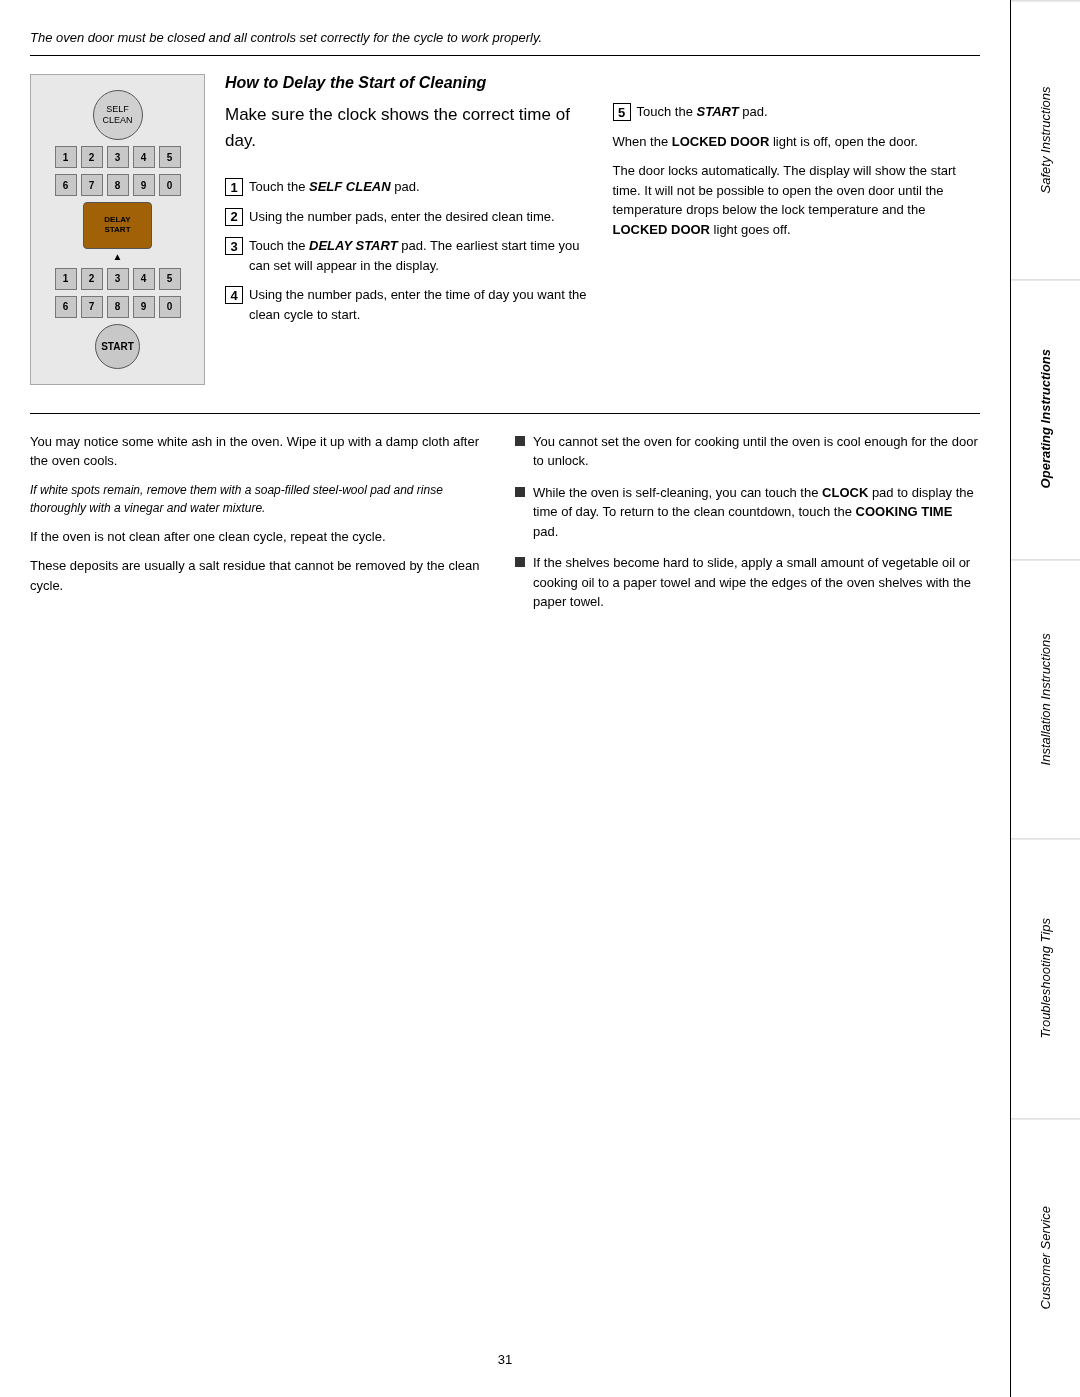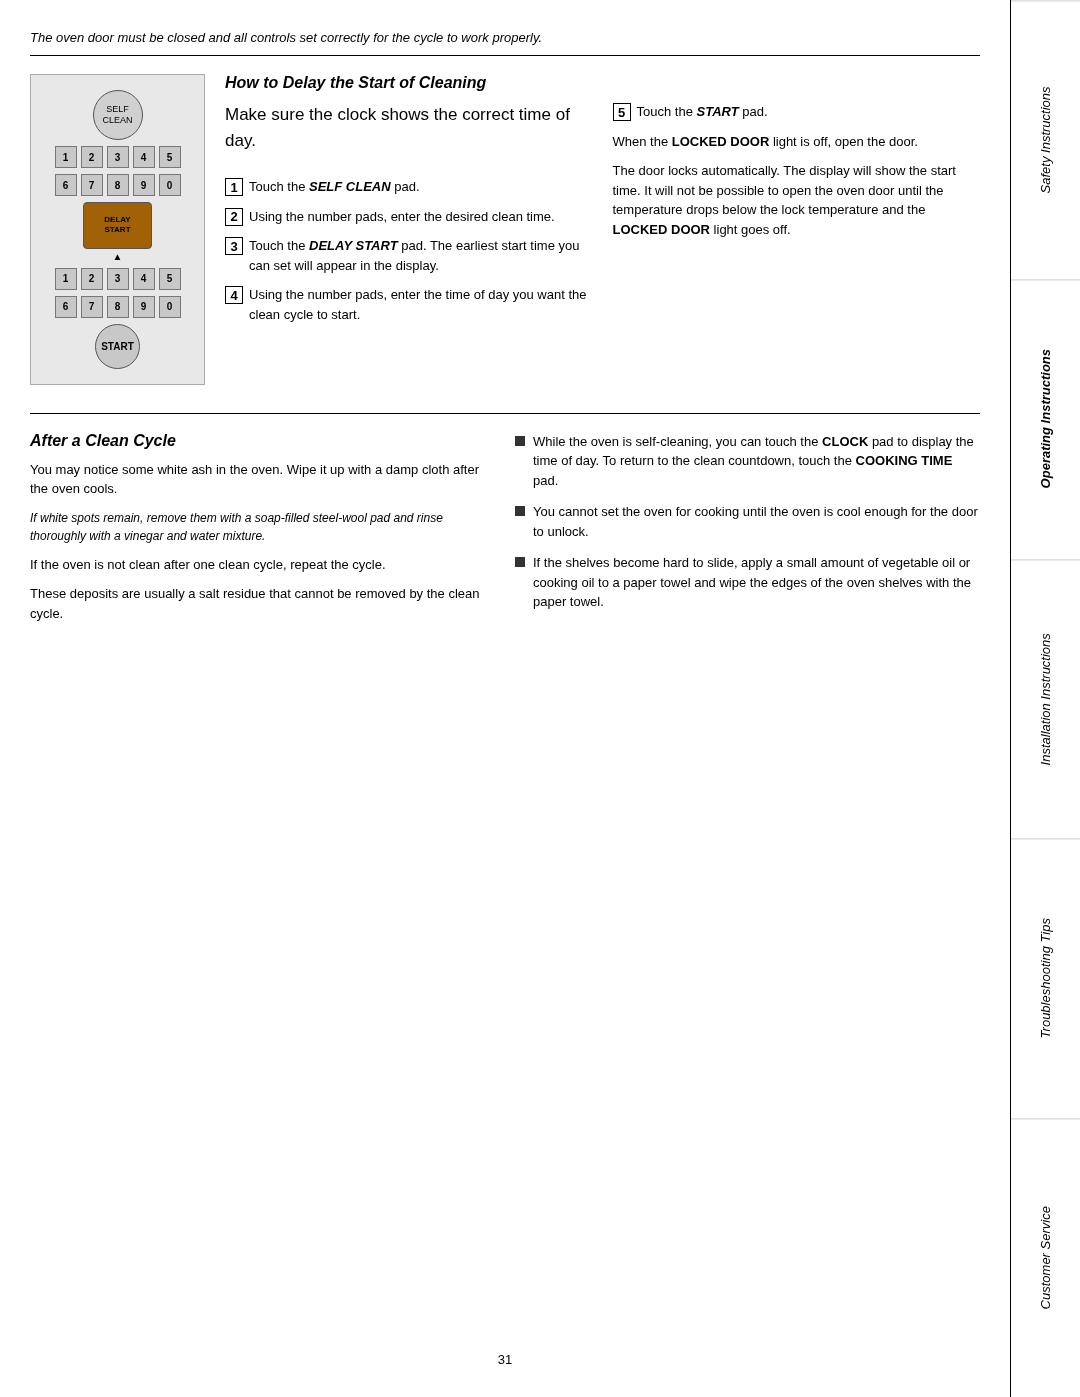--- a/index.html
+++ b/index.html
@@ -321,34 +321,33 @@
           The door locks automatically. The display will show the start time. It will not be possible to open the oven door until the temperature drops below the lock temperature and the <b>LOCKED DOOR</b> light goes off.
         </div>
       </div>
     </div>
   </div>
 
   <hr class="divider">
 
   <div class="section-bottom">
     <div class="bottom-left">
-      <div class="section-heading">After a Clean Cycle</div>
       <div class="body-text">You may notice some white ash in the oven. Wipe it up with a damp cloth after the oven cools.</div>
       <div class="italic-text">If white spots remain, remove them with a soap-filled steel-wool pad and rinse thoroughly with a vinegar and water mixture.</div>
       <div class="body-text">If the oven is not clean after one clean cycle, repeat the cycle.</div>
       <div class="body-text">These deposits are usually a salt residue that cannot be removed by the clean cycle.</div>
     </div>
     <div class="bottom-right">
       <div class="bullet-item">
         <div class="bullet-square"></div>
-        <div class="bullet-text">While the oven is self-cleaning, you can touch the <b>CLOCK</b> pad to display the time of day. To return to the clean countdown, touch the <b>COOKING TIME</b> pad.</div>
+        <div class="bullet-text">You cannot set the oven for cooking until the oven is cool enough for the door to unlock.</div>
       </div>
       <div class="bullet-item">
         <div class="bullet-square"></div>
-        <div class="bullet-text">You cannot set the oven for cooking until the oven is cool enough for the door to unlock.</div>
+        <div class="bullet-text">While the oven is self-cleaning, you can touch the <b>CLOCK</b> pad to display the time of day. To return to the clean countdown, touch the <b>COOKING TIME</b> pad.</div>
       </div>
       <div class="bullet-item">
         <div class="bullet-square"></div>
         <div class="bullet-text">If the shelves become hard to slide, apply a small amount of vegetable oil or cooking oil to a paper towel and wipe the edges of the oven shelves with the paper towel.</div>
       </div>
     </div>
   </div>
 
   <div class="page-num-area">
     <span>31</span>

